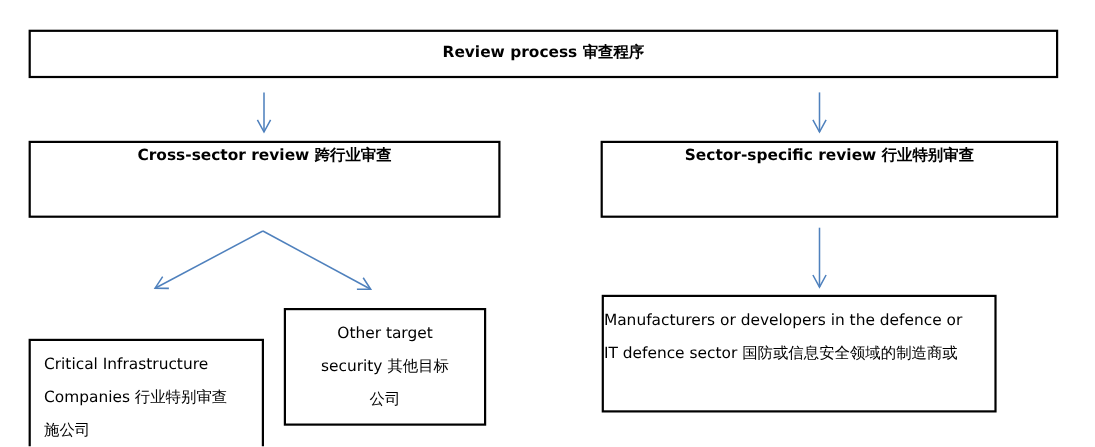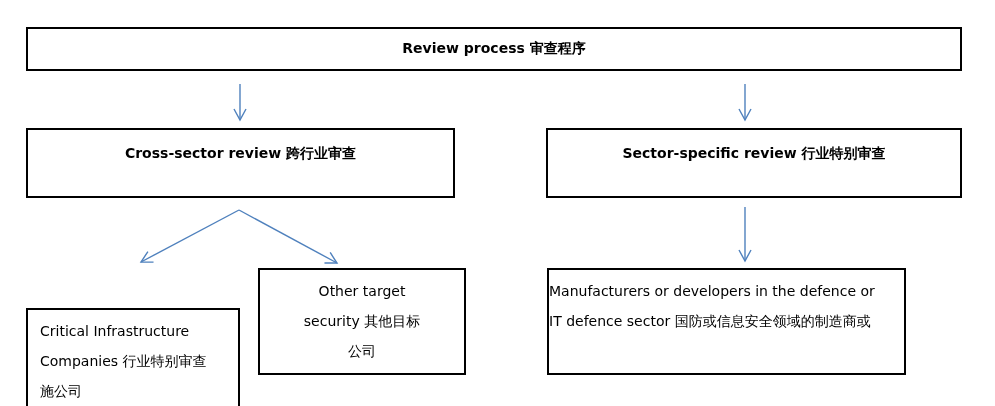--- a/index.html
+++ b/index.html
@@ -27,30 +27,30 @@
     background: var(--bg-color);
     font-size: 14px;
     line-height: 22px;
   }
   .node.title-node {
     left: 26px; top: 27px; width: 936px; height: 44px;
     text-align: center; font-weight: bold; padding-top: 8px;
   }
   .node.branch-node {
     top: 128px; height: 70px;
-    text-align: center; font-weight: bold; padding-top: 12px;
+    text-align: center; font-weight: bold; padding-top: 0;
   }
   .node.branch-left  { left: 26px;  width: 429px; }
   .node.branch-right { left: 546px; width: 416px; }
   .node.leaf-node {
     top: 268px; height: 107px;
     line-height: 30px; padding-top: 6px;
   }
   .node.leaf-1 { left: 26px;  width: 214px; text-align: left; padding-left: 12px; padding-right: 6px; margin-top: 40px; }
-  .node.leaf-2 { left: 258px; width: 208px; text-align: center; }
+  .node.leaf-2 { left: 258px; width: 184px; text-align: center; margin-top: 12px; }
   .node.leaf-3 { left: 547px; width: 359px; text-align: left; }
   #connector-layer {
     position: absolute;
     left: 0; top: 0;
     width: 995px; height: 406px;
     pointer-events: none;
   }
   #connector-layer line,
   #connector-layer marker path {
     stroke: var(--arrow-color);

